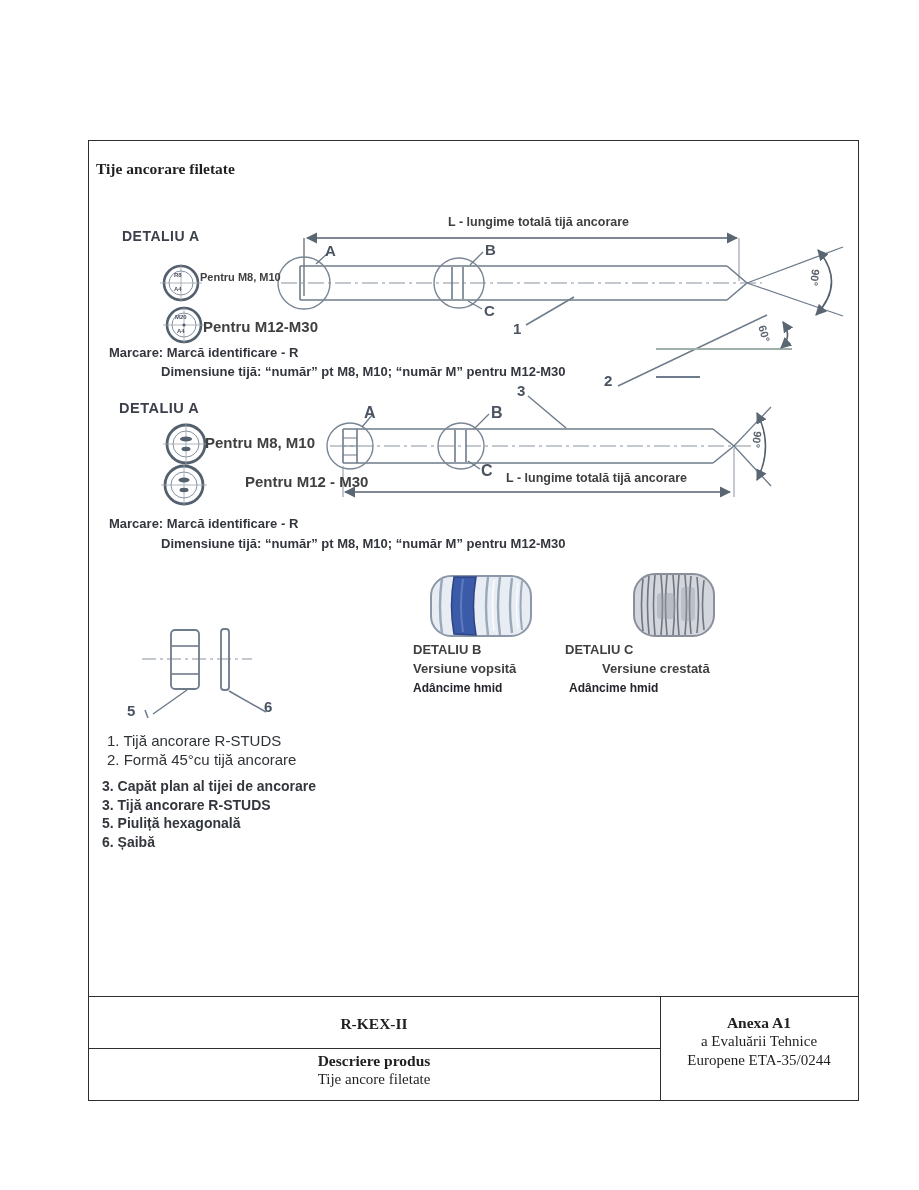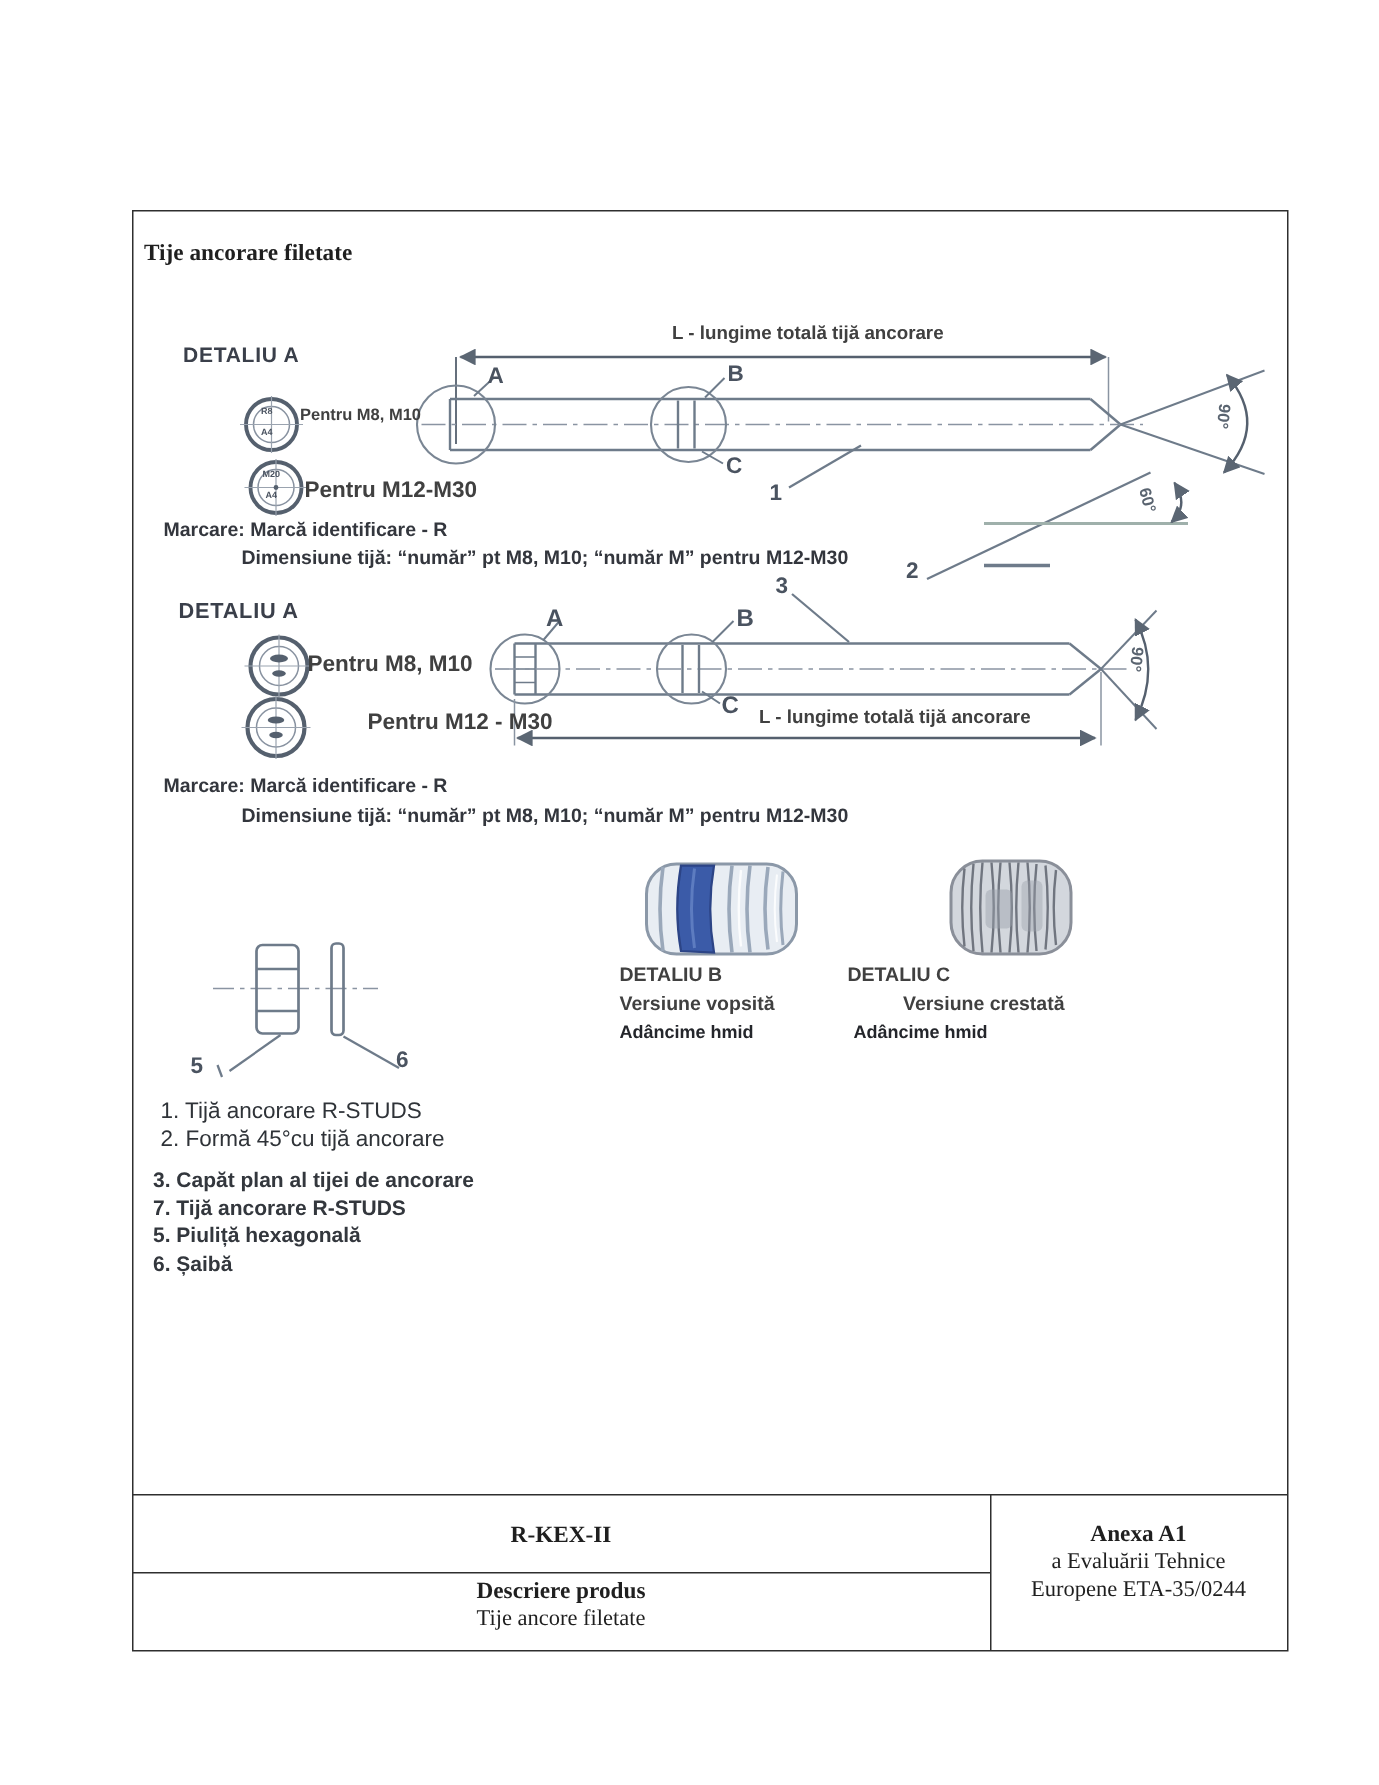--- a/index.html
+++ b/index.html
@@ -207,21 +207,21 @@
 
   <div class="abs callout" style="left:127px;top:702px;">5</div>
   <div class="abs callout" style="left:264px;top:698px;">6</div>
 
   <div class="abs" style="left:107px;top:731px;font-size:15px;font-weight:400;color:#2f3338;line-height:19px;">
     <div>1. Tijă ancorare R-STUDS</div>
     <div>2. Formă 45°cu tijă ancorare</div>
   </div>
   <div class="abs" style="left:102px;top:777px;font-size:14px;font-weight:600;color:#33373d;line-height:18.5px;">
     <div>3. Capăt plan al tijei de ancorare</div>
-    <div>7. Tijă ancorare R-STUDS</div>
+    <div>3. Tijă ancorare R-STUDS</div>
     <div>5. Piuliță hexagonală</div>
     <div>6. Șaibă</div>
   </div>
 
   <div class="abs" style="left:88px;top:996px;width:770px;height:0;border-top:1.5px solid #2e2e2e;"></div>
   <div class="abs" style="left:660px;top:996px;height:104px;width:0;border-left:1.5px solid #2e2e2e;"></div>
   <div class="abs" style="left:88px;top:1048px;width:572px;height:0;border-top:1.5px solid #2e2e2e;"></div>
 
   <div class="abs serif cell" style="left:88px;top:1015px;width:572px;font-size:15.5px;font-weight:700;">R-KEX-II</div>
   <div class="abs serif cell" style="left:88px;top:1052px;width:572px;font-size:15.5px;font-weight:700;">Descriere produs</div>

